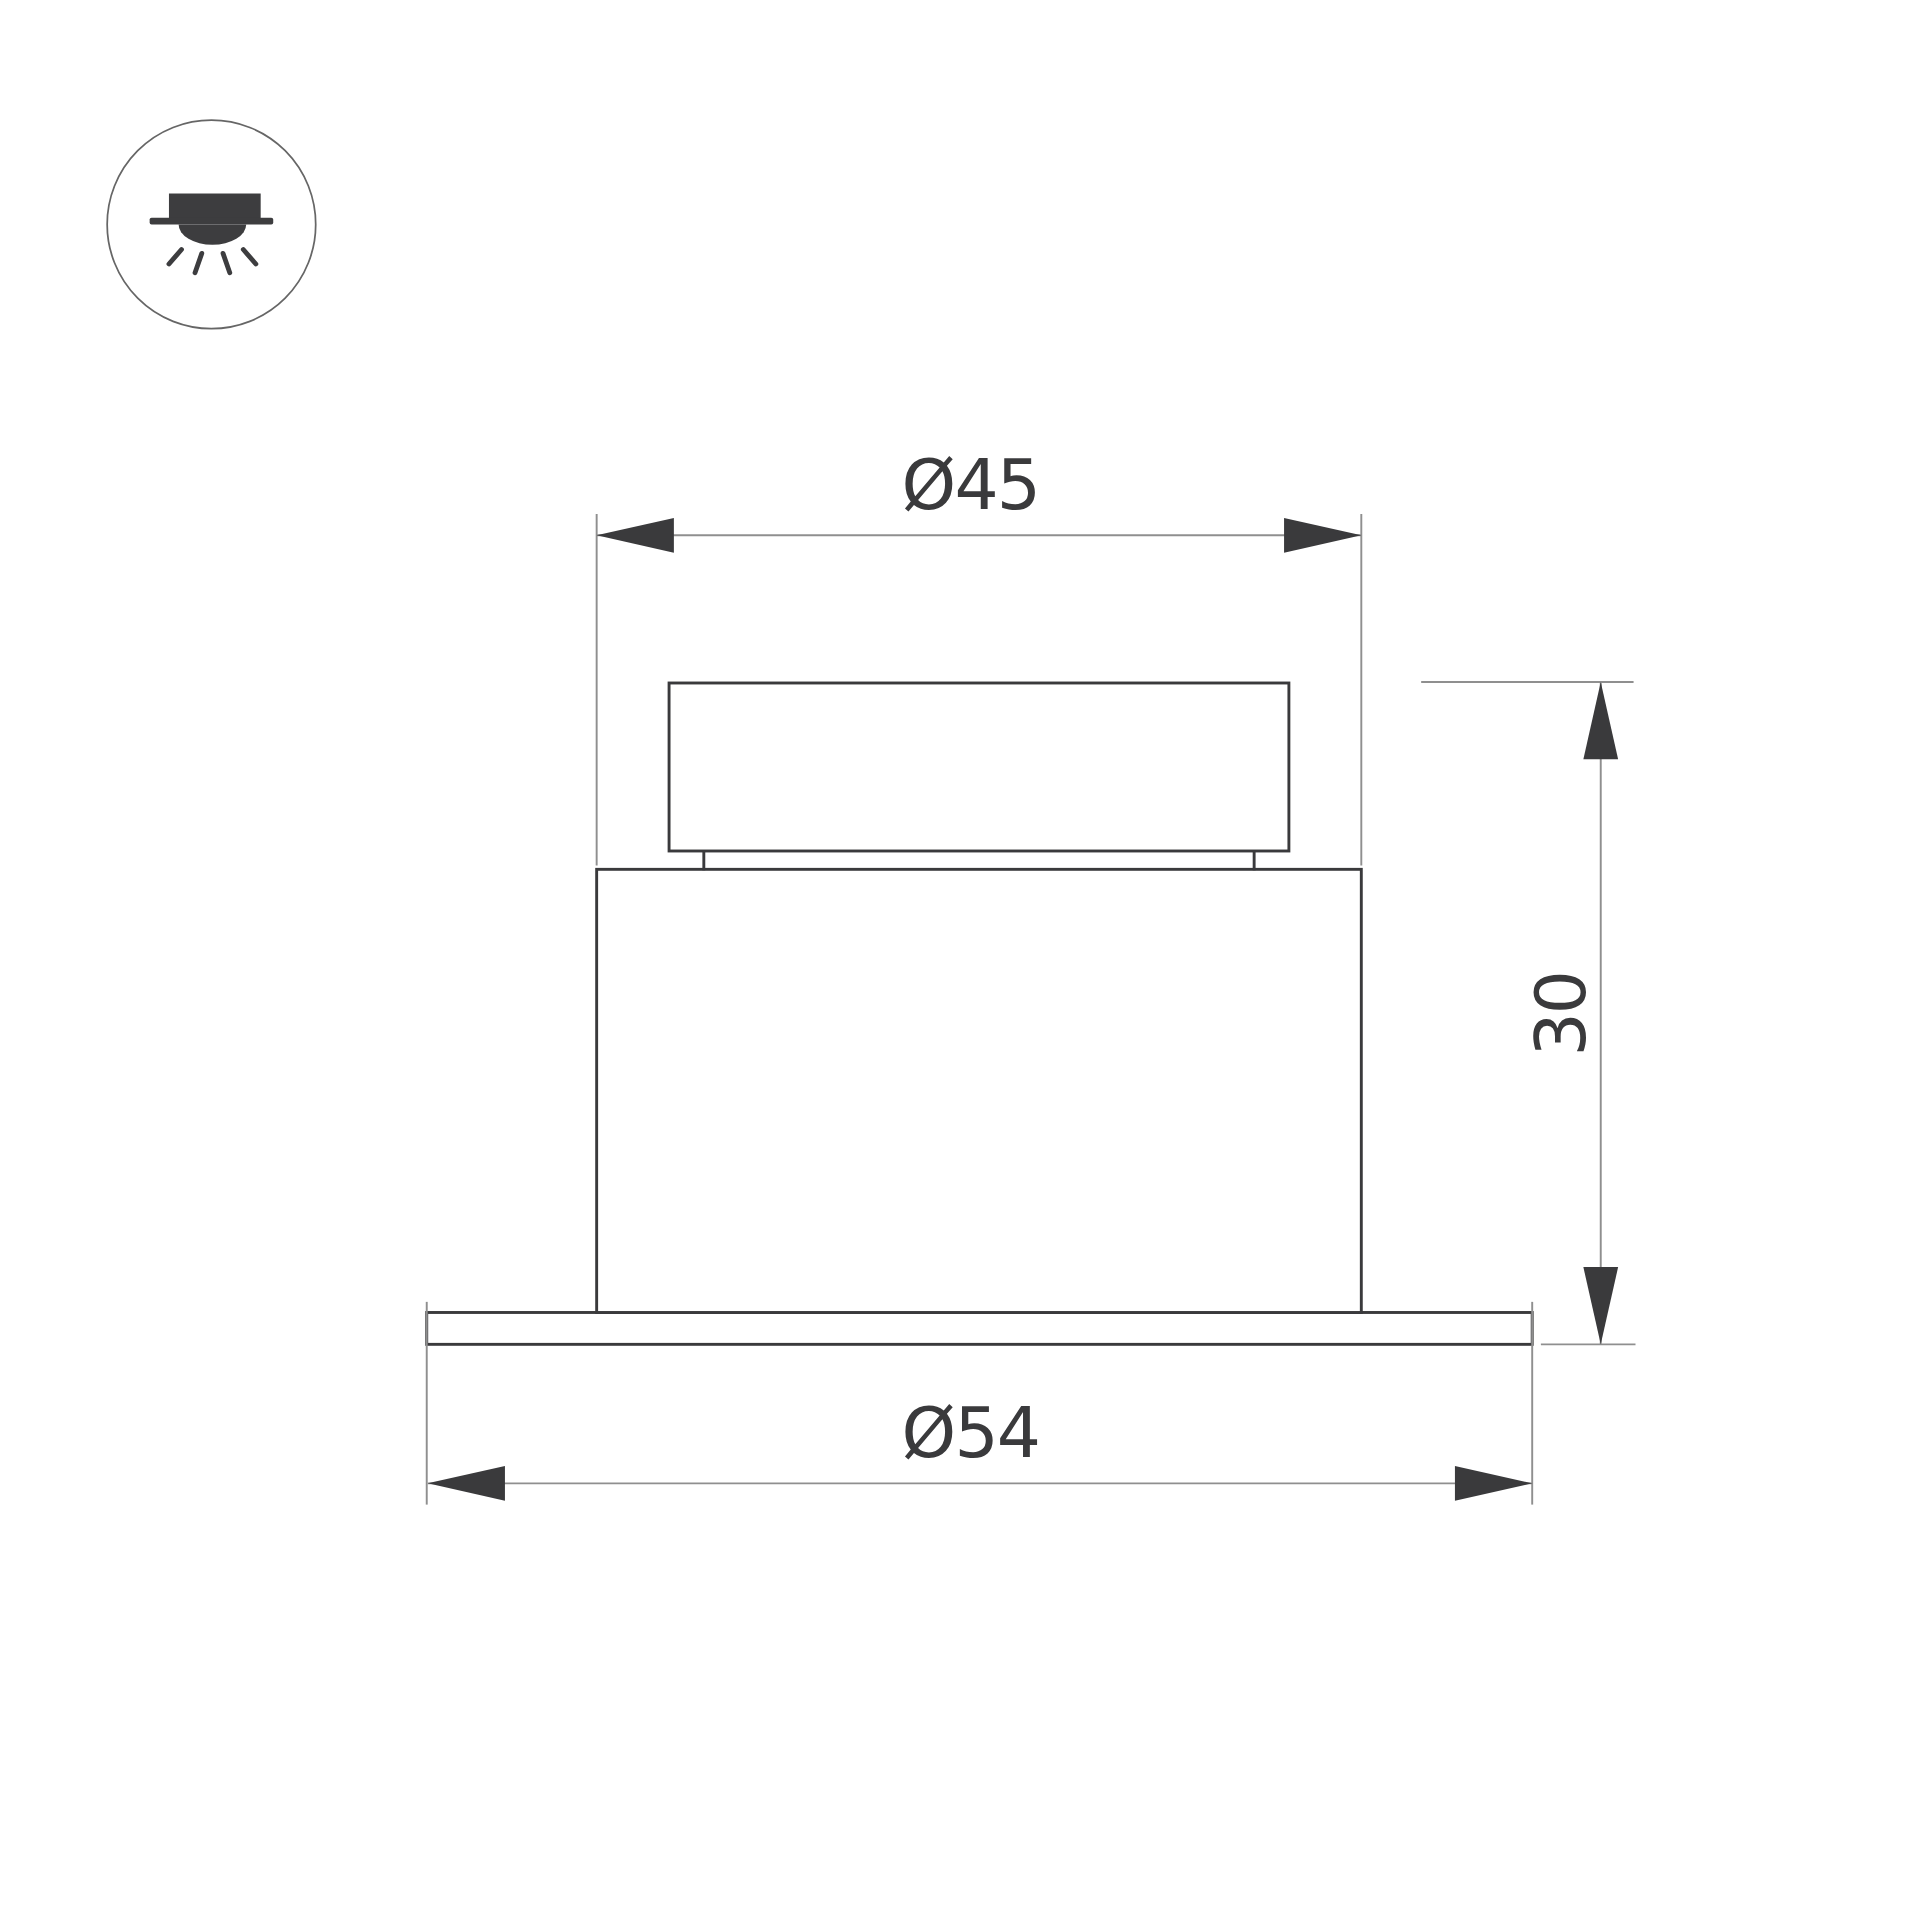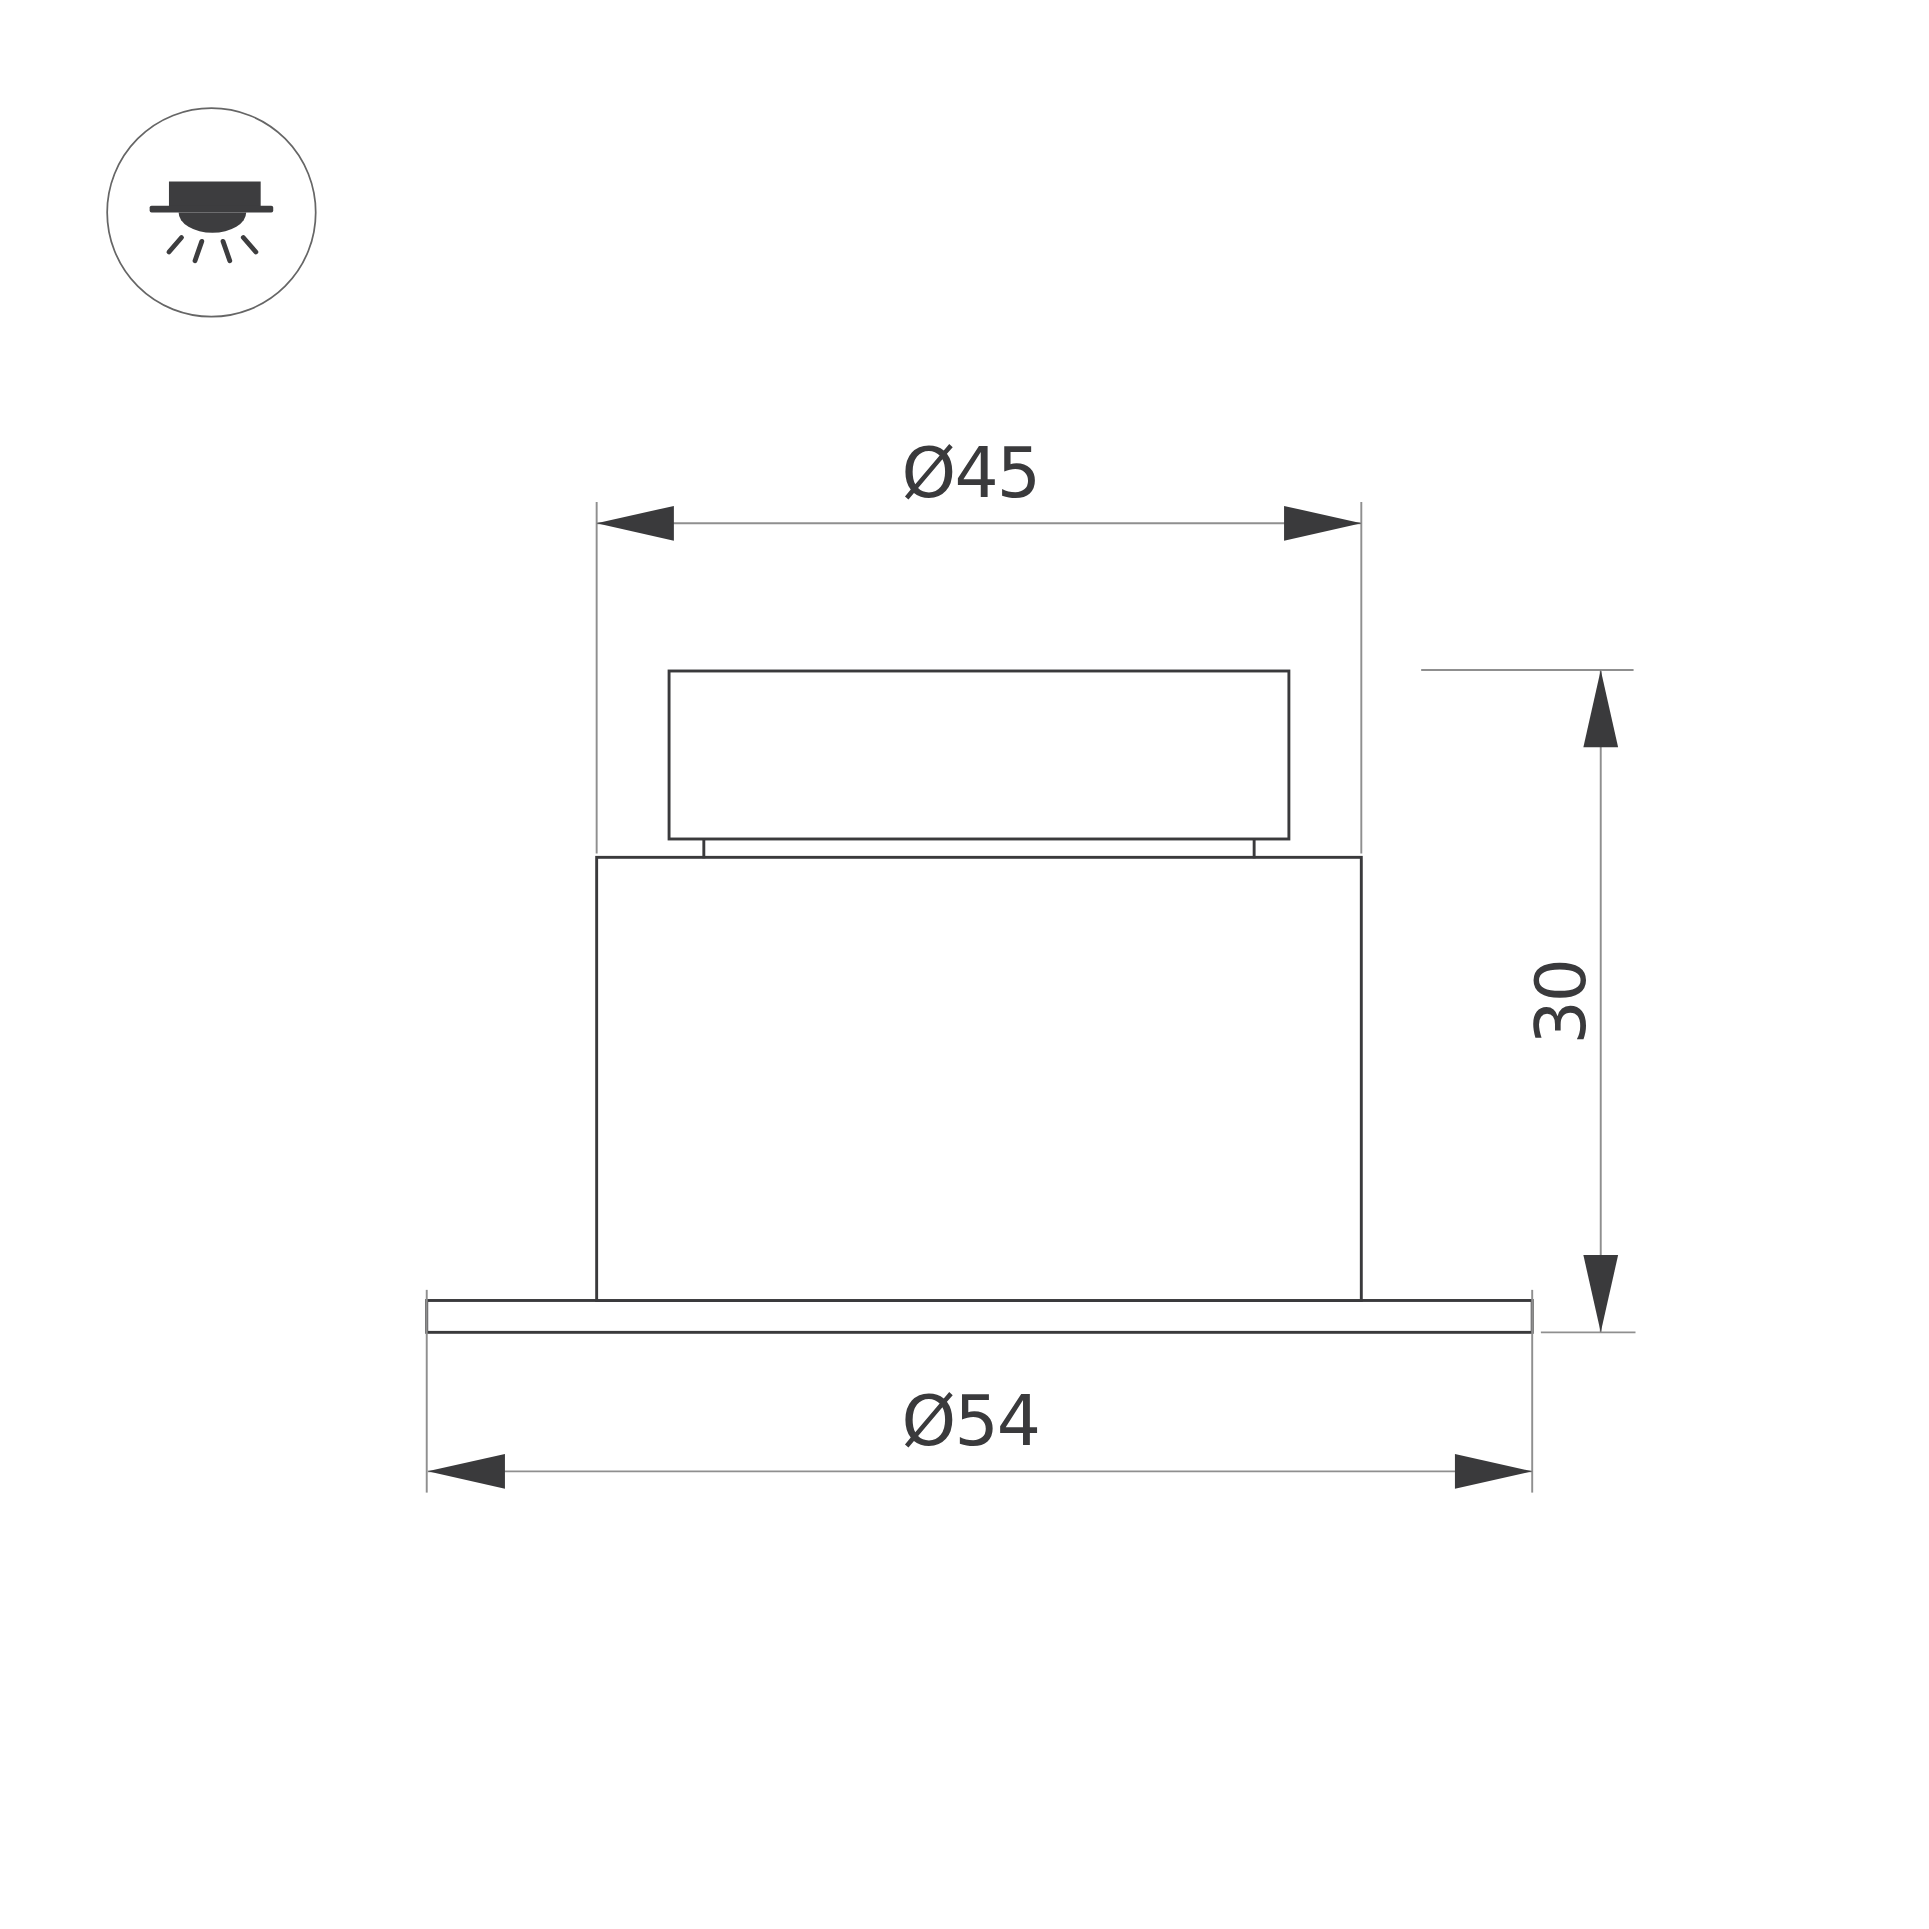--- a/index.html
+++ b/index.html
@@ -6,20 +6,21 @@
     margin: 0;
     padding: 0;
     background: var(--background, #ffffff);
   }
   .canvas {
     position: relative;
     width: 1929px;
     height: 1499px;
     background: var(--background, #ffffff);
     font-family: "DejaVu Sans", "Liberation Sans", sans-serif;
+    margin-top: 12px;
   }
   svg { display: block; }
 
   
   .obj {
     stroke: var(--outline, #3a3a3c);
     stroke-width: 3;
     fill: #ffffff;
   }
   .obj-line {

